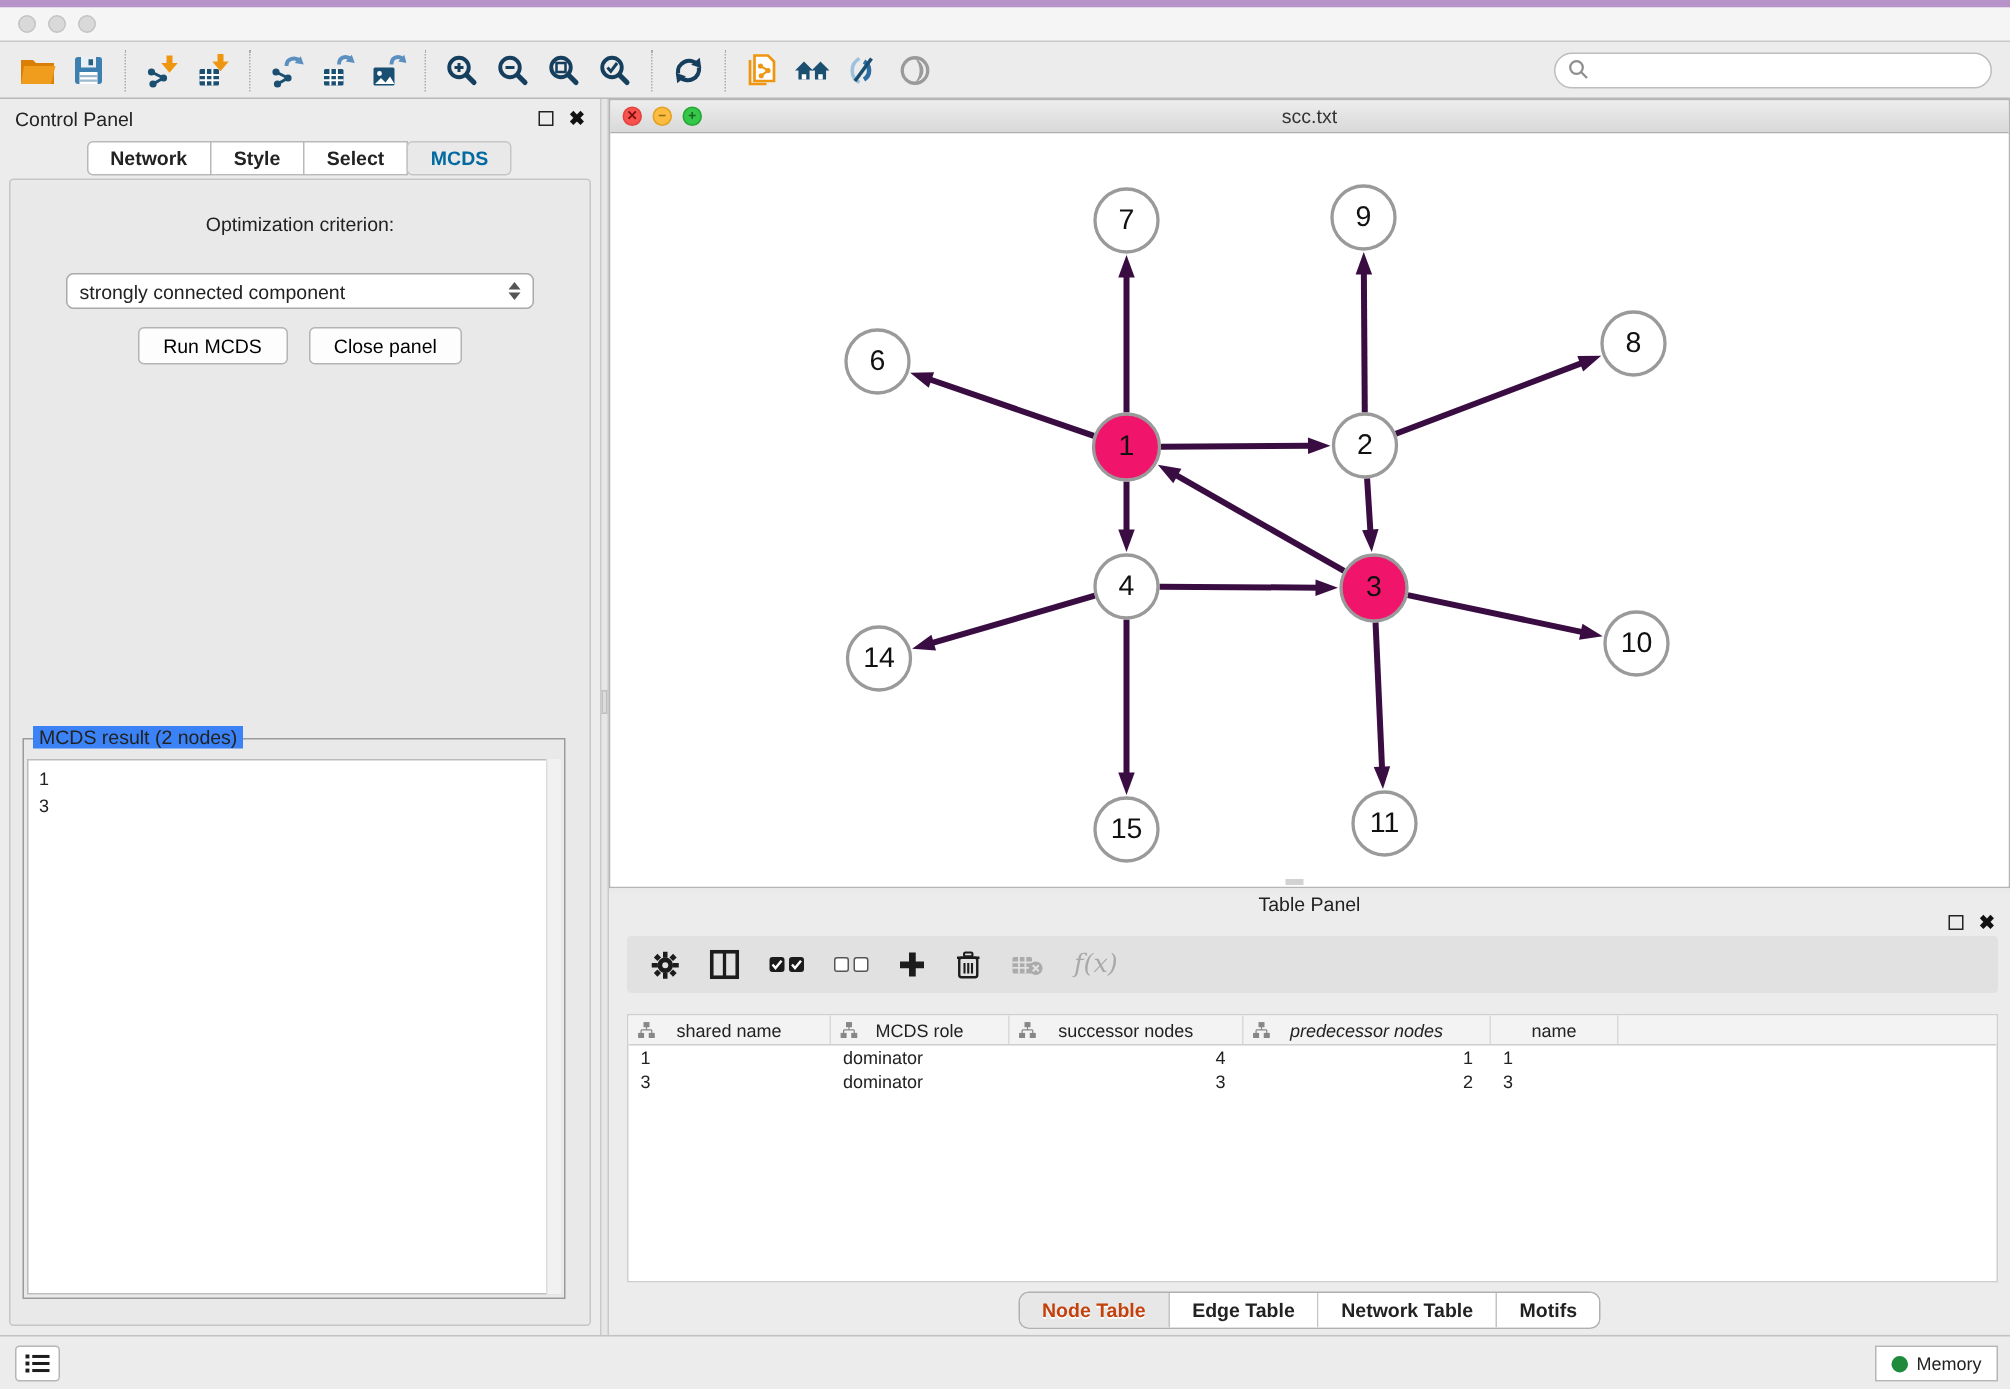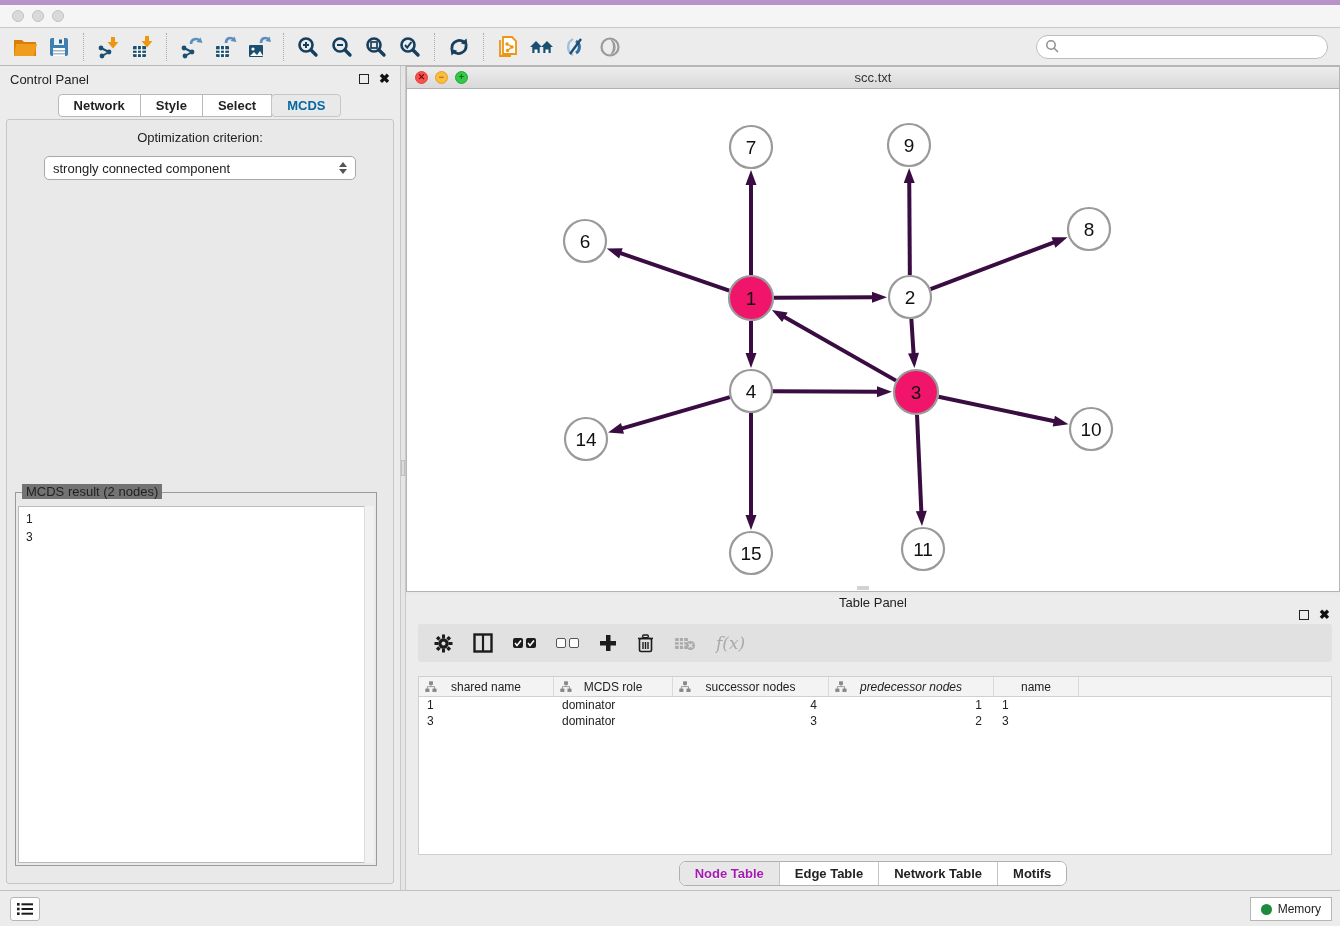--- a/index.html
+++ b/index.html
@@ -24,30 +24,30 @@
   .control-panel { position:absolute; left:0; top:66px; width:400px; height:824px; background:#ececec; }
   .cp-header { height:26px; display:flex; align-items:center; padding:0 10px; font-size:13px; }
   .panel-winbtns { margin-left:auto; display:flex; gap:10px; align-items:center; }
   .float-glyph { width:10px; height:10px; border:1.5px solid #222; display:inline-block; }
   .close-glyph { font-size:13px; font-weight:bold; color:#111; line-height:10px; }
   .cp-tabs { display:flex; justify-content:center; gap:0; margin-top:2px; position:relative; z-index:2; }
   .tab { background:#fff; border:1px solid #b9b9b9; padding:3px 15px; font-size:13px; font-weight:600; margin-left:-1px; }
   .tab:first-child { border-top-left-radius:4px; border-bottom-left-radius:4px; }
   .tab.sel { background:#e9e9e9; color:#0369a1; border-radius:4px; border-color:#c6c6c6; }
   .cp-body { position:absolute; left:6px; right:6px; top:53px; bottom:6px; background:#e9e9e9; border:1px solid #c6c6c6; border-radius:3px; }
-  .opt-label { text-align:center; margin-top:10px; font-size:13px; }
-  .select-box { margin:11px auto 0; width:312px; height:24px; background:#fff; border:1px solid #a9a9a9; border-radius:5px; display:flex; align-items:center; padding:0 8px; font-size:13px; }
+  .opt-label { text-align:center; margin-top:22px; font-size:13px; }
+  .select-box { margin:25px auto 0; width:312px; height:24px; background:#fff; border:1px solid #a9a9a9; border-radius:5px; display:flex; align-items:center; padding:0 8px; font-size:13px; }
   .spinner { margin-left:auto; display:flex; flex-direction:column; gap:2px; align-items:center; }
   .spinner i { width:0; height:0; border-left:4px solid transparent; border-right:4px solid transparent; }
   .spin-up { border-bottom:5px solid #555; }
   .spin-dn { border-top:5px solid #555; }
   .cp-buttons { display:flex; justify-content:center; gap:14px; margin-top:12px; }
   .btn { background:#fdfdfd; border:1px solid #b4b4b4; border-radius:4px; padding:4px 16px; font-size:13px; }
   .result-group { position:absolute; left:8px; right:16px; top:372px; height:374px; border:1px solid #9b9b9b; }
-  .result-legend { position:absolute; top:-9px; left:6px; background:#737373; padding:0 4px; font-size:13px; }
+  .result-legend { position:absolute; top:-9px; left:6px; background:#3b82f6; padding:0 4px; font-size:13px; }
   .result-area { position:absolute; left:2px; right:2px; top:13px; bottom:2px; background:#fff; border:1px solid #bbb; overflow:hidden; }
   .result-scroll { position:absolute; right:0; top:0; bottom:0; width:10px; background:#f1f1f1; border-left:1px solid #ddd; }
   .result-line { font-size:12px; padding:1px 0 1px 7px; line-height:16px; }
   .result-area .result-line:first-child { padding-top:4px; }
 
   .v-splitter { position:absolute; left:400px; top:66px; width:6px; height:824px; background:#e6e6e6; border-left:1px solid #c9c9c9; border-right:1px solid #c9c9c9; }
   .v-splitter .grip { position:absolute; top:394px; left:0; right:0; height:16px; background:#dcdcdc; border:1px solid #bfbfbf; }
 
   
   .network-window { position:absolute; left:406px; top:66px; width:934px; height:526px; background:#fff; border:1px solid #b5b5b5; }
@@ -77,21 +77,21 @@
   .th .tree-ic { position:absolute; left:6px; top:4px; }
   .tbl-body { font-size:12px; }
   .tr { display:flex; height:16px; align-items:center; }
   .td { overflow:hidden; white-space:nowrap; }
   .td.left { padding-left:8px; text-align:left; }
   .td.right { padding-right:12px; text-align:right; }
   .tp-tabs { position:absolute; left:0; right:0; bottom:3px; display:flex; justify-content:center; }
   .seg-group { display:inline-flex; background:#fff; border:1px solid #b0b0b0; border-radius:7px; overflow:hidden; font-size:13px; font-weight:600; }
   .seg { padding:4px 15px; border-right:1px solid #c4c4c4; background:#fff; }
   .seg:last-child { border-right:none; }
-  .seg.sel { background:#e7e7e7; color:#a21caf; text-shadow:0 1px 0 #fff; }
+  .seg.sel { background:#e7e7e7; color:#c2410c; text-shadow:0 1px 0 #fff; }
 
   
   .status-bar { position:absolute; left:0; bottom:0; width:1340px; height:36px; background:#ececec; border-top:1px solid #c2c2c2; }
   .list-btn { position:absolute; left:10px; top:6px; width:30px; height:24px; background:#fff; border:1px solid #b6b6b6; border-radius:3px; display:flex; align-items:center; justify-content:center; }
   .mem-btn { position:absolute; right:8px; top:6px; height:24px; background:#fff; border:1px solid #b6b6b6; border-radius:0; display:flex; align-items:center; gap:6px; padding:0 10px; font-size:12px; }
   .mem-dot { width:11px; height:11px; border-radius:50%; background:#1d8a3c; }
 </style>
 </head>
 <body>
 
@@ -280,20 +280,24 @@
       <span class="tab sel">MCDS</span>
     </div>
   <div class="cp-body">
     <div class="opt-label">Optimization criterion:</div>
     <div class="select-box">
       <span>strongly connected component</span>
       <span class="spinner">
           <i class="spin-up"></i>
           <i class="spin-dn"></i>
         </span>
+    </div>
+    <div class="cp-buttons">
+      <button class="btn">Run MCDS</button>
+      <button class="btn">Close panel</button>
     </div>
     <div class="result-group">
       <div class="result-legend">MCDS result (2 nodes)</div>
       <div class="result-area" id="result-list">
           <div class="result-line">1</div>
           <div class="result-line">3</div>
         </div>
       <div class="result-scroll" style="position:absolute; right:2px; top:13px; bottom:2px;"></div>
     </div>
   </div>

